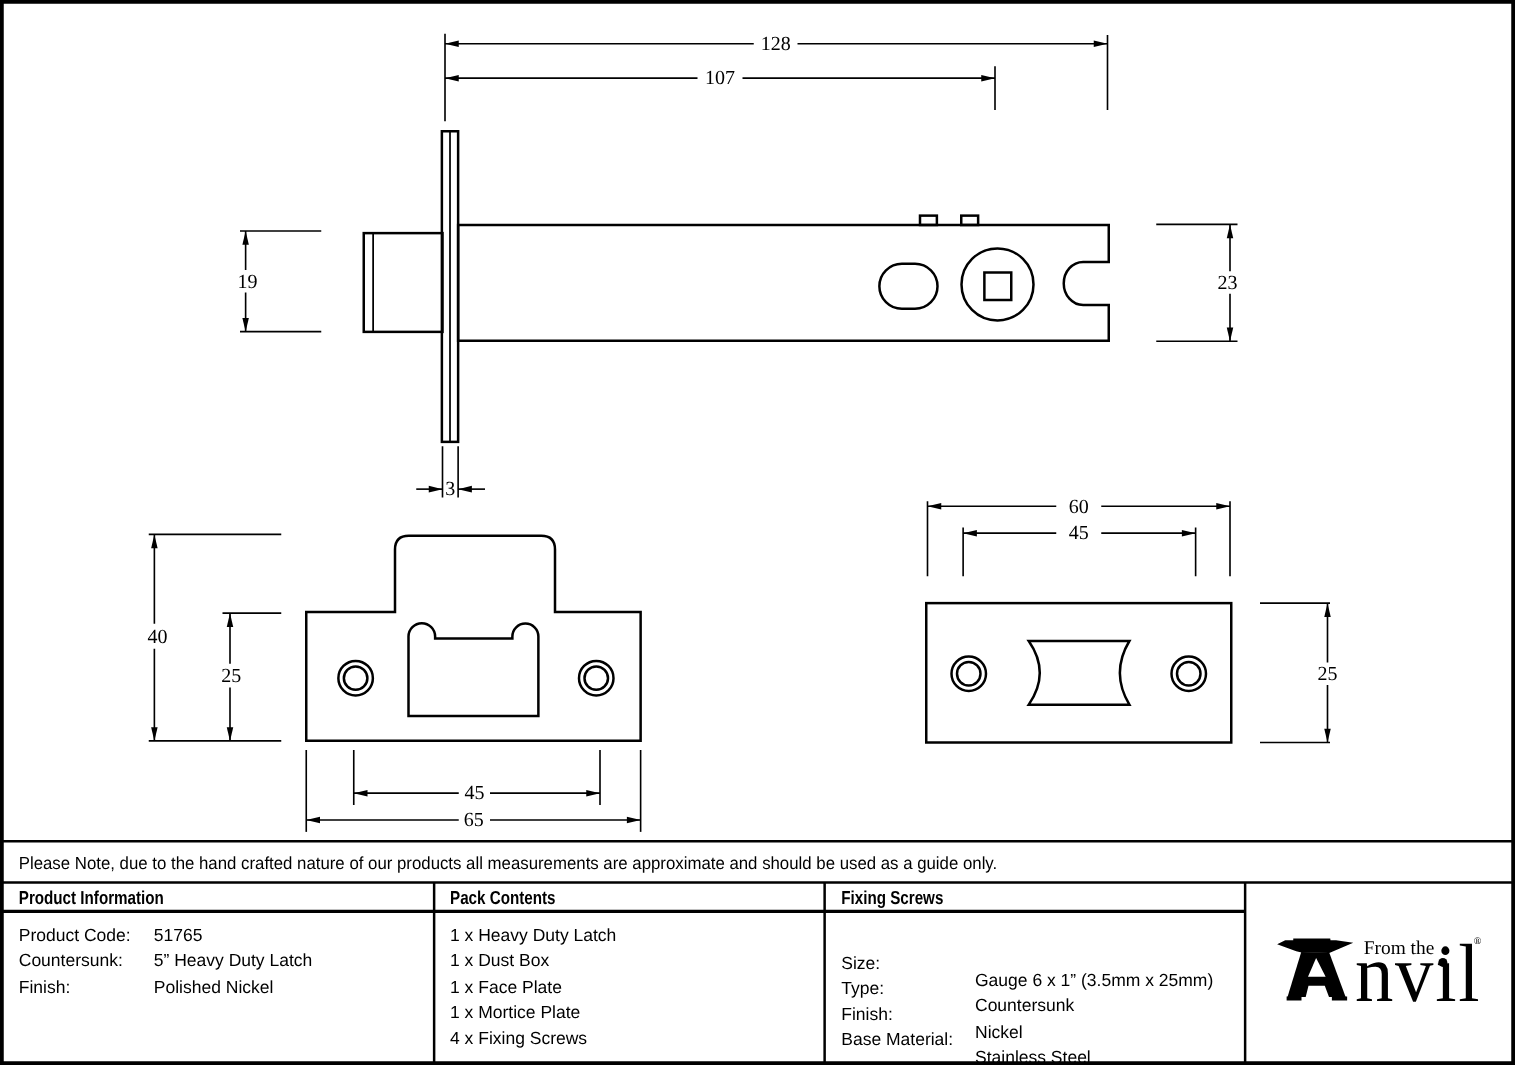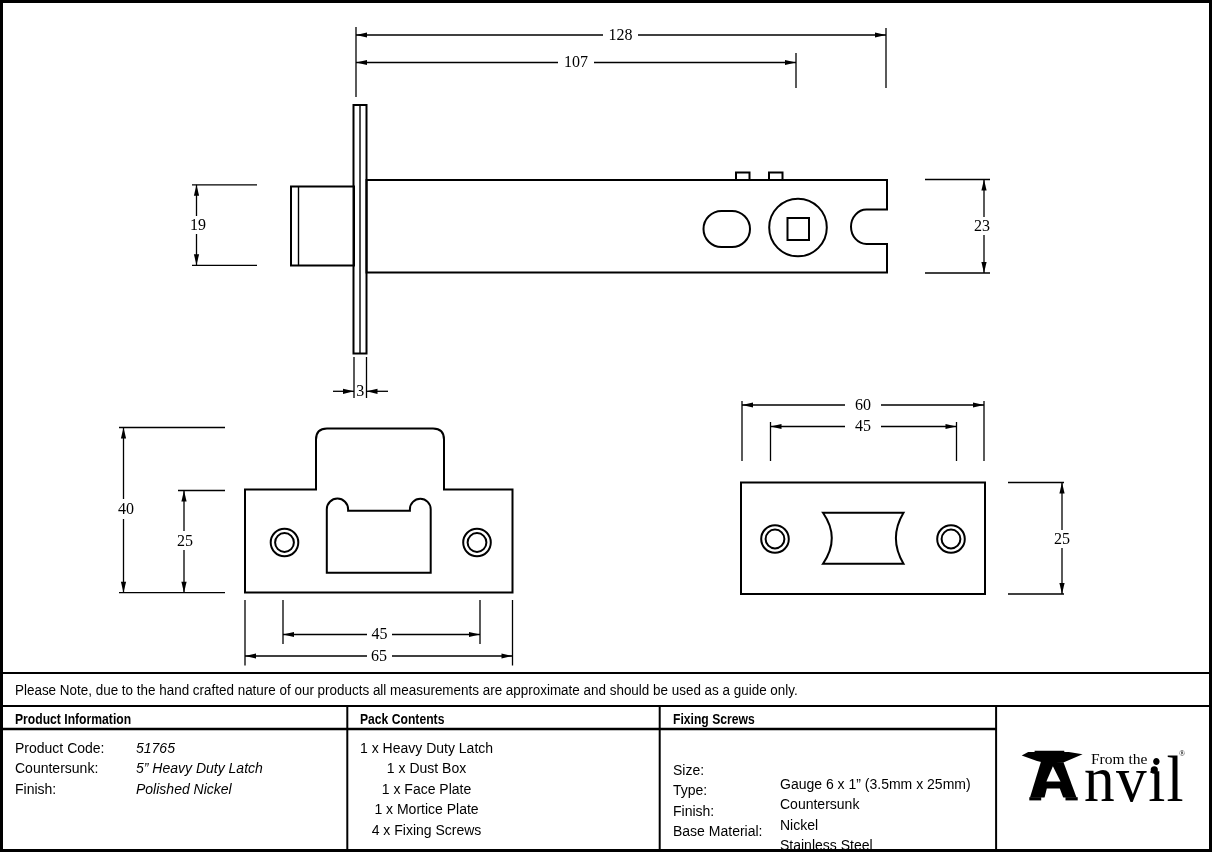--- a/index.html
+++ b/index.html
@@ -195,25 +195,25 @@
 
 <div class="t" style="left:15px;top:682px;transform:scaleX(0.96);transform-origin:0 0;">Please Note, due to the hand crafted nature of our products all measurements are approximate and should be used as a guide only.</div>
 
 <div class="t b" style="left:15px;top:710px;">Product Information</div>
 <div class="t b" style="left:360px;top:710px;">Pack Contents</div>
 <div class="t b" style="left:673px;top:710px;">Fixing Screws</div>
 
 <div class="t col" style="left:15px;top:738px;">Product Code:
 Countersunk:
 Finish:</div>
-<div class="t col" style="left:136px;top:738px;font-style:italic;">51765
+<div class="t col" style="left:123px;top:738px;">51765
 5” Heavy Duty Latch
 Polished Nickel</div>
 
-<div class="t col" style="left:360px;top:738px;text-align:center;">1 x Heavy Duty Latch
+<div class="t col" style="left:360px;top:738px;">1 x Heavy Duty Latch
 1 x Dust Box
 1 x Face Plate
 1 x Mortice Plate
 4 x Fixing Screws</div>
 
 <div class="t col" style="left:673px;top:760px;">Size:
 Type:
 Finish:
 Base Material:</div>
 <div class="t col" style="left:780px;top:774px;">Gauge 6 x 1” (3.5mm x 25mm)

